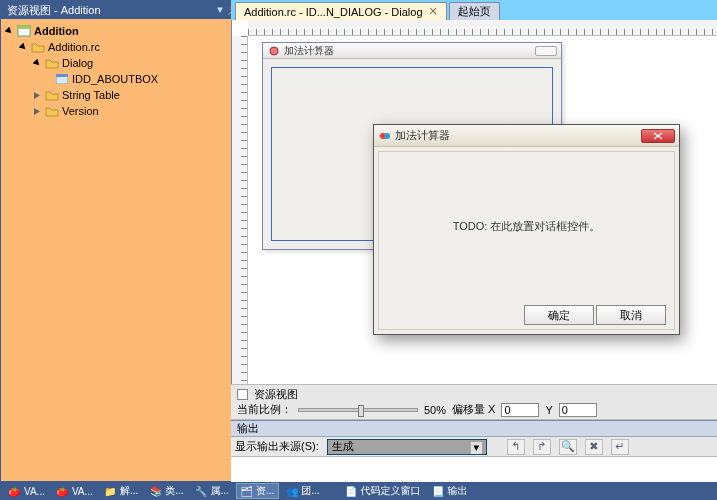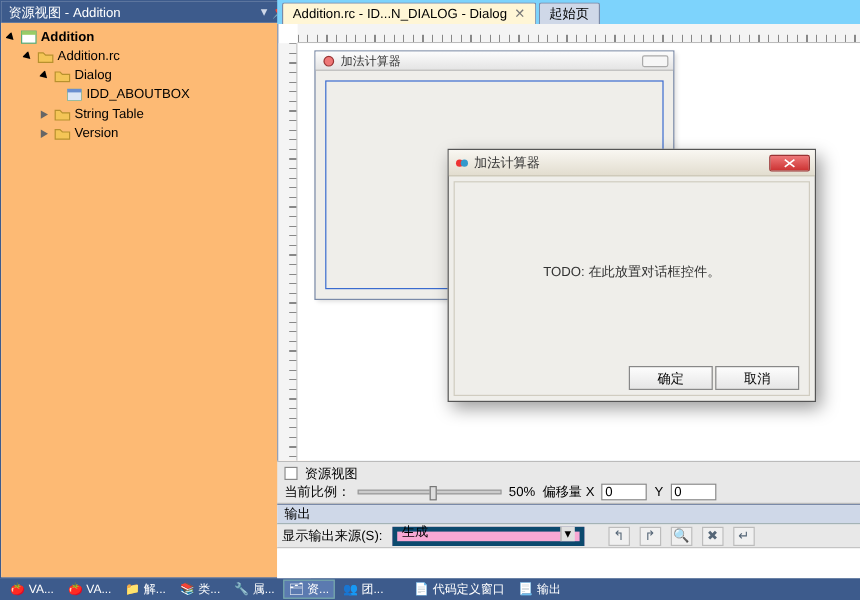--- a/index.html
+++ b/index.html
@@ -48,21 +48,21 @@
 .zb-row{display:flex;align-items:center;gap:6px;font-size:10px;color:#555}
 .chk{width:11px;height:11px;border:1px solid #888;background:#fff}
 .slider{flex:0 0 120px;height:4px;background:#ccc;border:1px solid #999;position:relative}
 .slider .thumb{position:absolute;left:50%;top:-4px;width:6px;height:12px;background:#ddd;border:1px solid #777}
 .numbox{width:38px;height:14px;border:1px solid #888;background:#fff;padding:0 2px;display:flex;align-items:center}
 
 
 .out-panel{height:62px;background:#fff;border-top:1px solid #7a8aa8;display:flex;flex-direction:column}
 .out-header{height:16px;background:#cfd8e8;border-bottom:1px solid #9aa;display:flex;align-items:center;padding:0 6px;color:#234}
 .out-tools{height:20px;background:#e8e8e8;border-bottom:1px solid #bbb;display:flex;align-items:center;padding:0 4px;gap:8px}
-.combo{height:16px;border:4px solid #0c4a6e;background:#f9a8d4;display:flex;align-items:flex-end;padding:0 4px;width:160px;justify-content:space-between}
+.combo{height:16px;border:1px solid #0c4a6e;background:#a3a3a3;display:flex;align-items:flex-end;padding:0 4px;width:160px;justify-content:space-between}
 .combo .arr{width:12px;height:12px;background:#e0e0e0;border-left:1px solid #aaa;display:flex;align-items:center;justify-content:center}
 .tbtn{width:18px;height:16px;border:1px solid #bcbcbc;background:#f0f0f0;display:flex;align-items:center;justify-content:center;color:#567}
 .out-body{flex:1;background:#fff}
 
 
 .runtime-dlg{position:absolute;left:373px;top:124px;width:307px;height:211px;background:#efeeea;border:1px solid #555;box-shadow:4px 6px 14px rgba(0,0,0,.4)}
 .rt-title{height:22px;background:linear-gradient(#f9f7f2,#e2ddcf);display:flex;align-items:center;padding:0 4px;border-bottom:1px solid #c8c2b0}
 .rt-title .t{flex:1;color:#333}
 .rt-title .close{width:34px;height:14px;background:linear-gradient(#e77,#c33);border:1px solid #933;border-radius:2px;display:flex;align-items:center;justify-content:center;cursor:pointer}
 .rt-title .close svg path{stroke:#fff}

